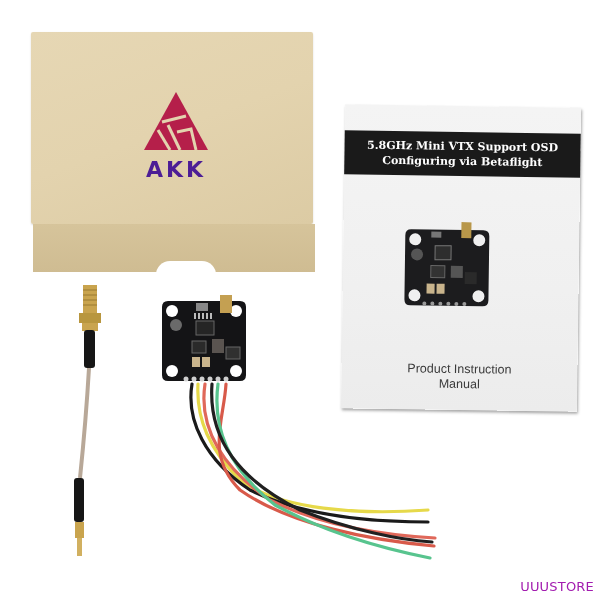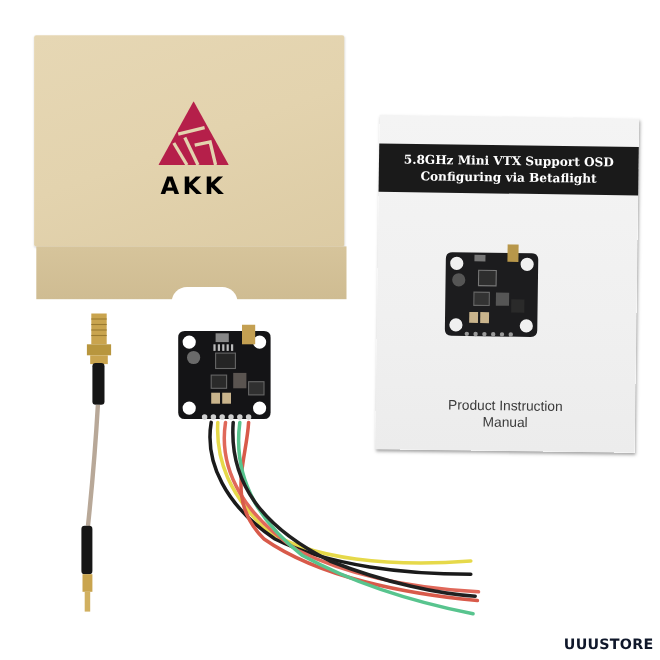--- a/index.html
+++ b/index.html
@@ -9,39 +9,39 @@
     .box { position: absolute; left: 31px; top: 32px; width: 286px; height: 242px; }
     .box-lid { position: absolute; left: 0; top: 0; width: 282px; height: 192px;
       background: linear-gradient(160deg, #e6d7b4 0%, #e3d3ae 50%, #dccba4 100%);
       border-radius: 2px; box-shadow: 0 1px 2px rgba(0,0,0,0.15); }
     .box-side { position: absolute; left: 2px; top: 192px; width: 282px; height: 48px;
       background: linear-gradient(180deg, #d6c49b 0%, #cfbc92 100%); }
     .box-notch { position: absolute; left: 125px; top: 229px; width: 60px; height: 14px;
       background: #ffffff; border-radius: 30px 30px 0 0; }
     .logo { position: absolute; left: 113px; top: 60px; width: 64px; height: 60px; }
     .logo-text { position: absolute; left: 104px; top: 125px; width: 82px; text-align: center;
-      font-family: "DejaVu Sans", sans-serif; font-weight: bold; font-size: 22px; letter-spacing: 3px; color: #000000; }
+      font-family: "DejaVu Sans", sans-serif; font-weight: bold; font-size: 22px; letter-spacing: 3px; color: #4c1d95; }
 
     
     .manual { position: absolute; left: 343px; top: 106px; width: 236px; height: 304px;
       background: linear-gradient(180deg, #f4f4f4 0%, #f0f0f0 60%, #ececec 100%);
       box-shadow: 1px 2px 3px rgba(0,0,0,0.35); transform: rotate(0.8deg); }
     .manual-banner { position: absolute; left: 0; top: 26px; width: 236px; height: 44px; background: #1a1a1a;
       color: #ffffff; text-align: center; font-family: "DejaVu Serif", serif; font-weight: bold; font-size: 11px; line-height: 15px; padding-top: 7px; box-sizing: border-box; }
     .manual-footer { position: absolute; left: 0; top: 256px; width: 236px; text-align: center;
       color: #3a3a3a; font-size: 12.5px; line-height: 15px; }
     .manual-board { position: absolute; left: 58px; top: 116px; width: 92px; height: 88px; }
 
     
     .board { position: absolute; left: 158px; top: 295px; width: 92px; height: 90px; }
 
     
     .svg-layer { position: absolute; left: 0; top: 0; width: 600px; height: 600px; }
 
-    .watermark { position: absolute; right: 6px; bottom: 6px; font-family: "DejaVu Sans", sans-serif; font-weight: bold; font-size: 13px; color: #0f172a; letter-spacing: 0.2px; }
+    .watermark { position: absolute; right: 6px; bottom: 6px; font-family: "DejaVu Sans", sans-serif; font-weight: normal; font-size: 13px; color: #a21caf; letter-spacing: 0.2px; }
   </style>
 </head>
 <body>
 
 <div class="box">
   <div class="box-lid"></div>
   <div class="box-side"></div>
   <div class="box-notch"></div>
   <svg class="logo" viewBox="0 0 64 60">
     <polygon points="32,0 64,58 0,58" fill="#b51f4a"></polygon>

